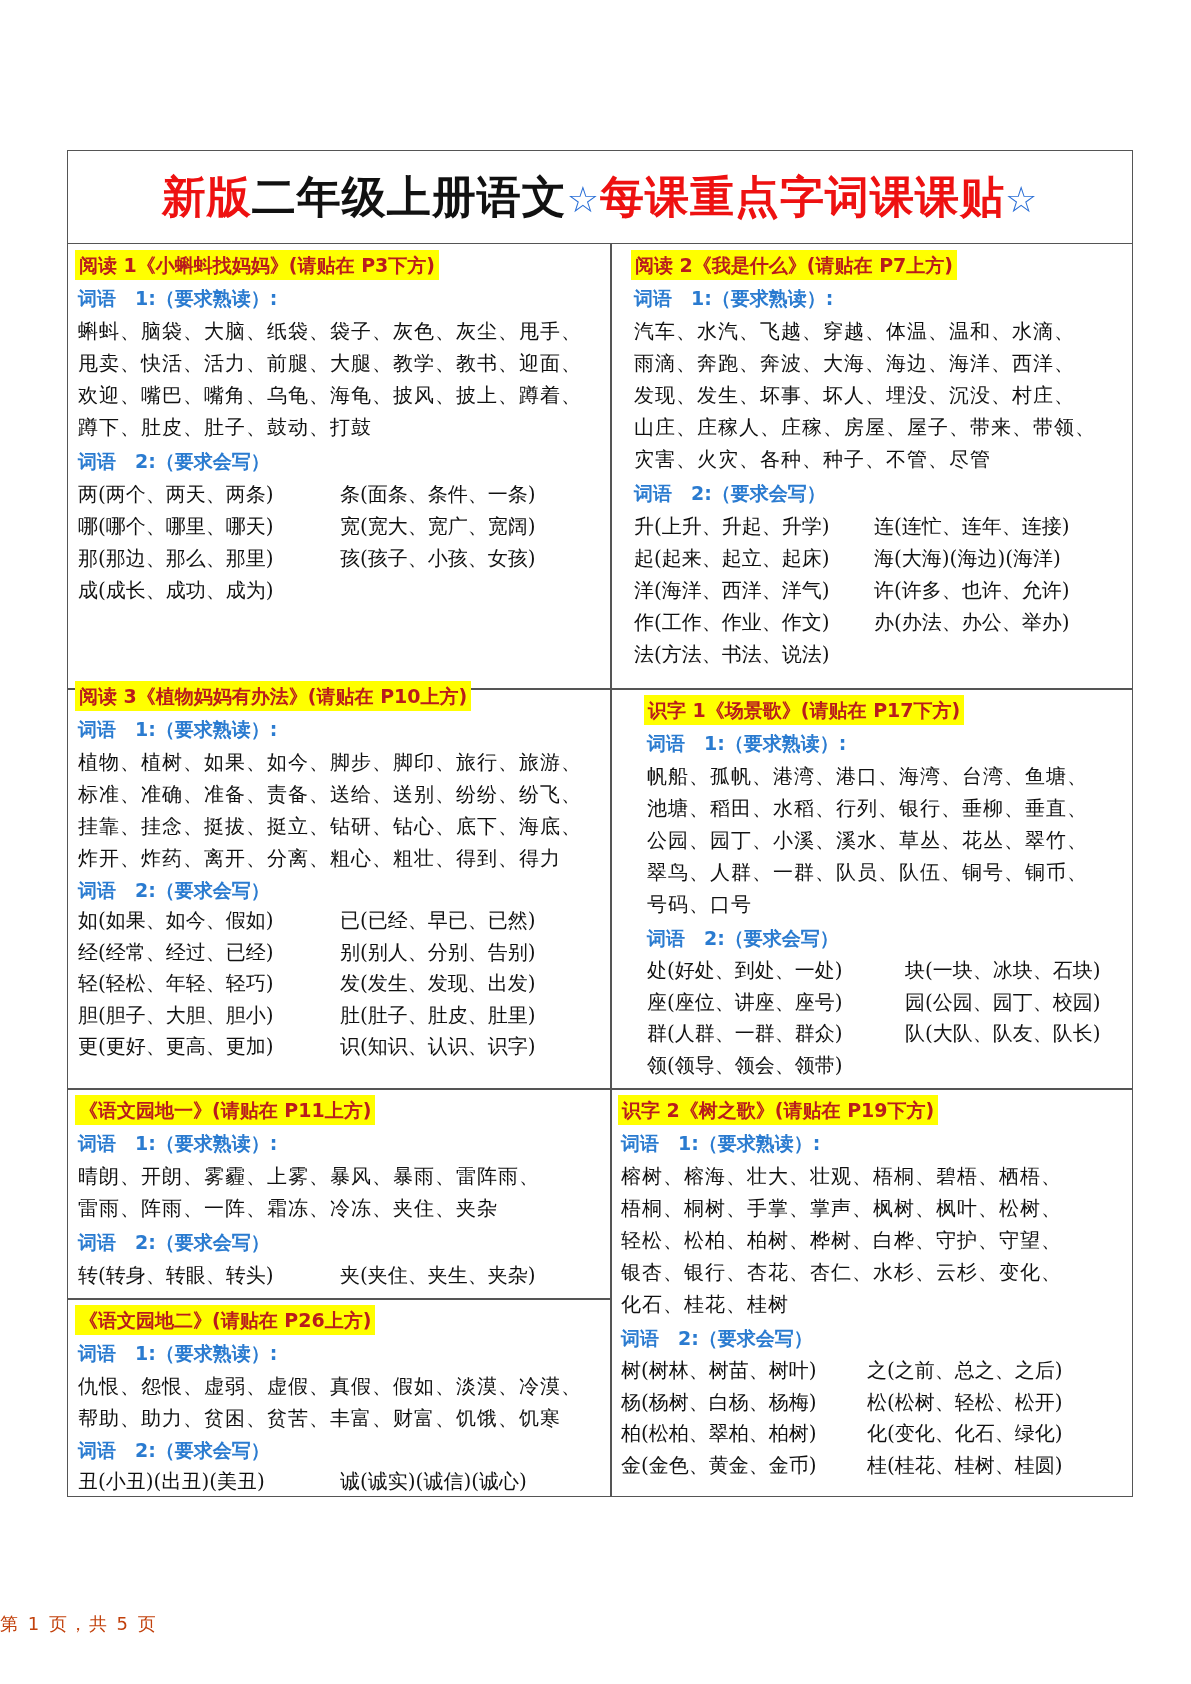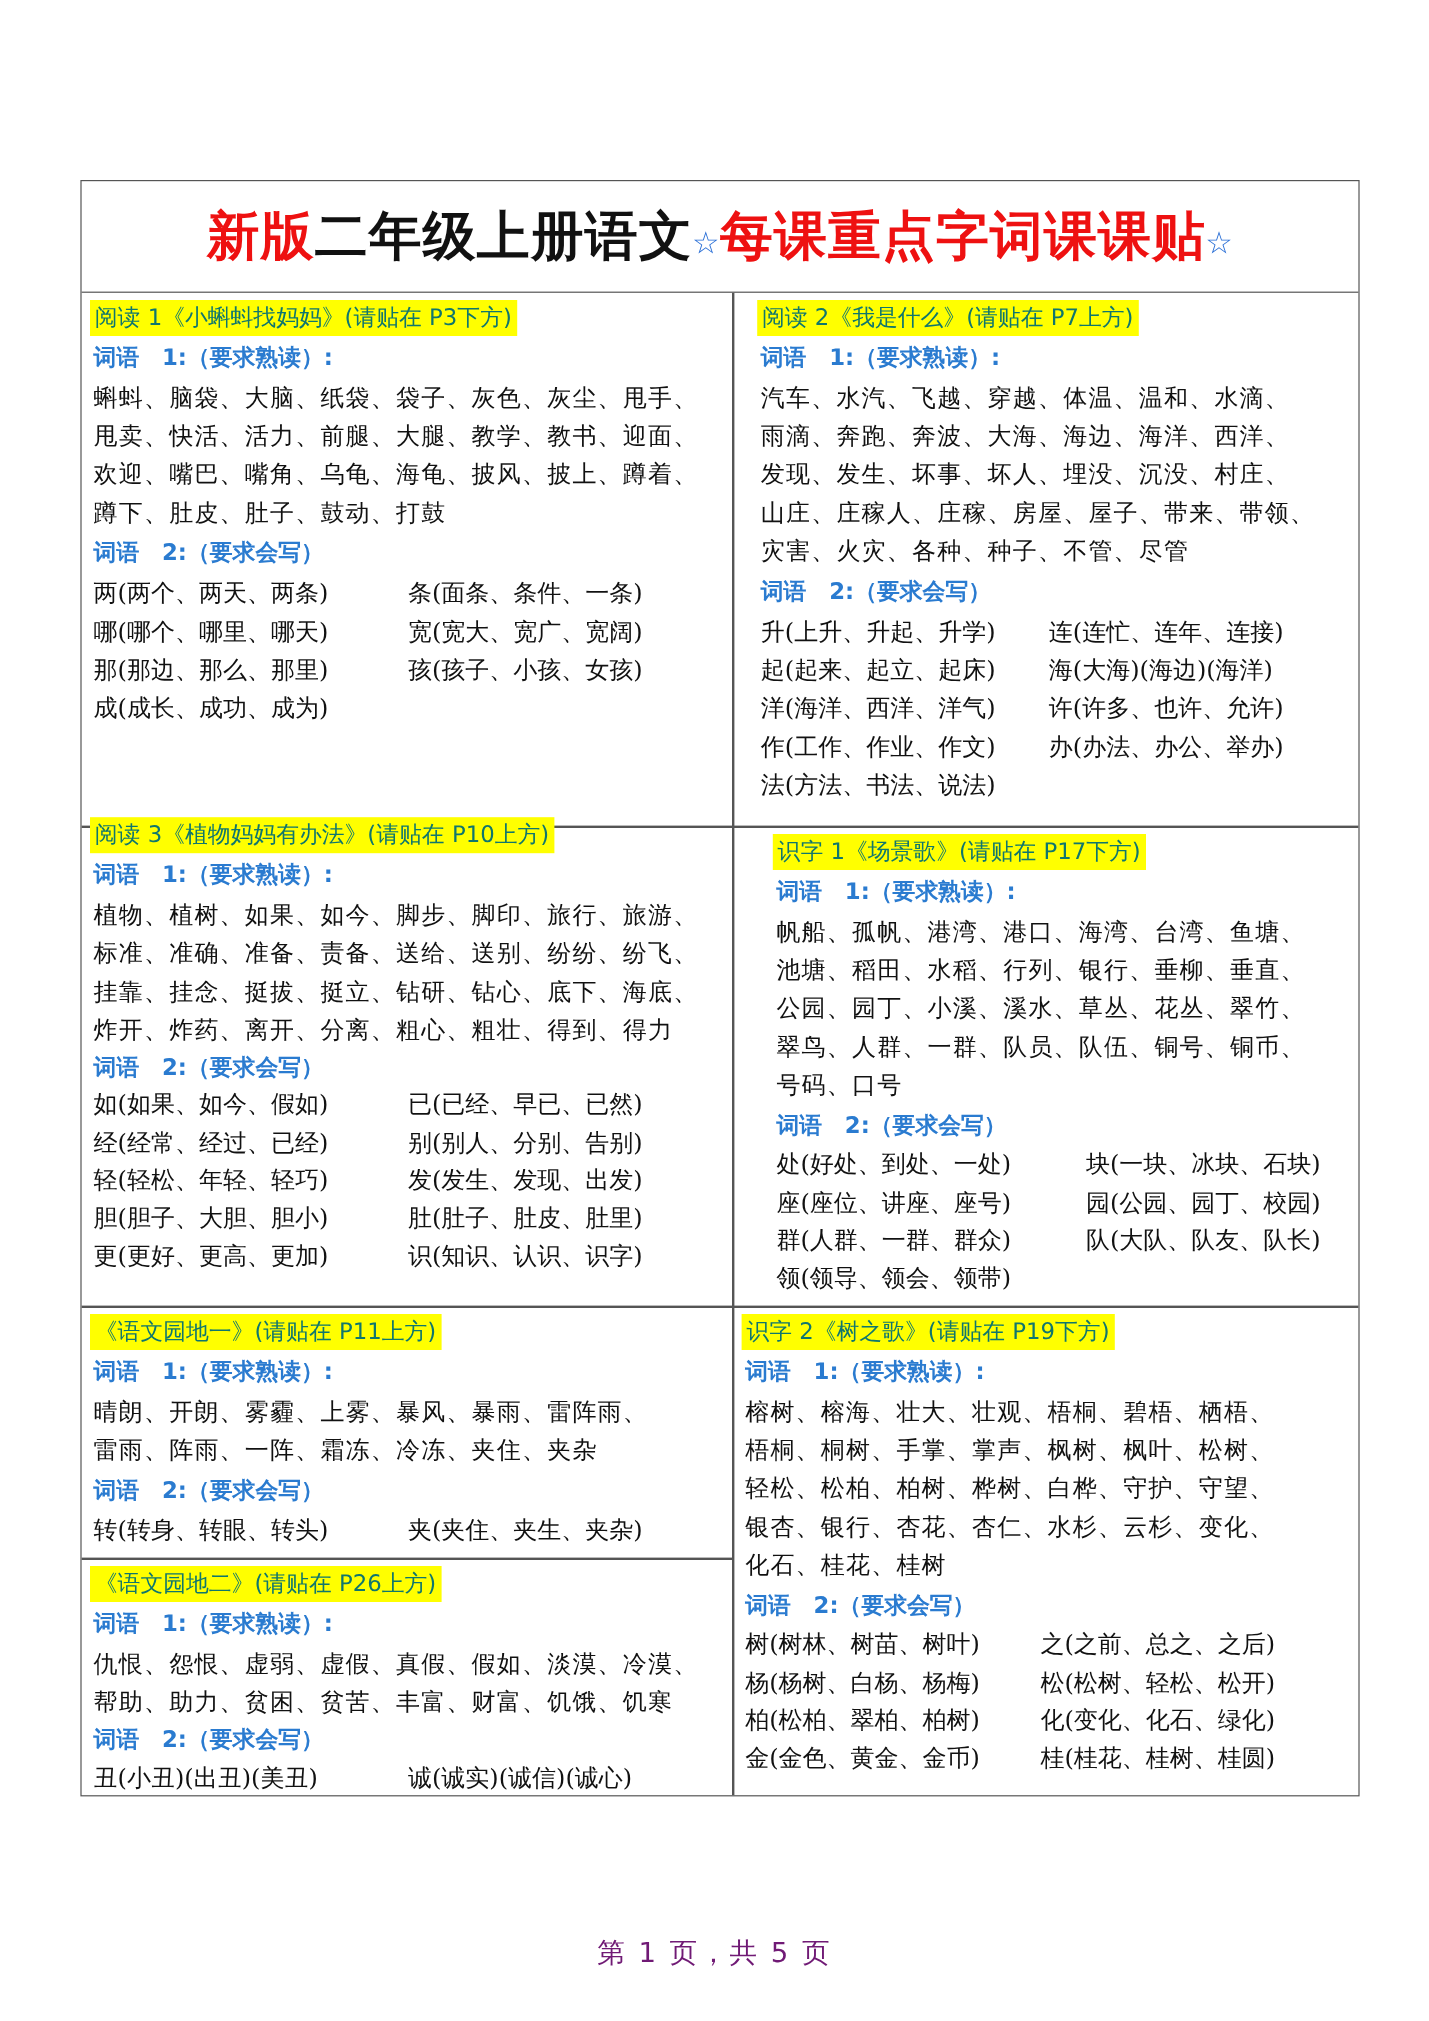--- a/index.html
+++ b/index.html
@@ -1,32 +1,32 @@
 <!DOCTYPE html>
 <html><head>
 <meta charset="utf-8">
 <style>
   html, body { margin:0; padding:0; background:#ffffff; }
   body { width:1191px; height:1684px; position:relative; font-family:"DejaVu Sans", sans-serif; color:#111; }
   .sheet { position:absolute; left:67px; top:150px; width:1066px; height:1347px; border:1.5px solid #555; box-sizing:border-box; }
   .title-row { position:absolute; left:0; top:0; width:100%; height:93px; border-bottom:1.5px solid #555; box-sizing:border-box; display:flex; align-items:center; justify-content:center; }
-  .title { font-family:Liberation Mono, monospace; font-weight:bold; font-size:44px; letter-spacing:1px; white-space:nowrap; }
+  .title { font-family:Liberation Sans, sans-serif; font-weight:bold; font-size:44px; letter-spacing:1px; white-space:nowrap; }
   .t-red { color:#ee1111; }
   .t-black { color:#111; }
   .t-star { color:#2a6fd6; font-weight:normal; font-size:36px; }
   .vline { position:absolute; top:93px; left:542px; width:1.5px; height:1252px; background:#555; }
   .hline { position:absolute; height:1.5px; background:#555; }
   .cell { position:absolute; box-sizing:border-box; padding:6px 10px 0 10px; }
-  .cell-title { display:inline-block; background:#ffff00; color:#0f766e; font-weight:normal; font-size:19px; line-height:30px; padding:0 4px; margin-left:-3px; white-space:nowrap; }
+  .cell-title { display:inline-block; background:#ffff00; color:#b91c1c; font-weight:bold; font-size:19px; line-height:30px; padding:0 4px; margin-left:-3px; white-space:nowrap; }
   .sub { color:#2a7bd0; font-weight:bold; font-size:19px; line-height:34px; margin-top:1px; }
   .words { font-family:"DejaVu Serif", serif; font-size:20px; line-height:32px; letter-spacing:1px; }
   .grid2 { display:grid; grid-template-columns:262px auto; font-family:"DejaVu Serif", serif; font-size:20px; line-height:32px; }
   .grid2.narrow { line-height:31.5px; }
   .grid2 span { white-space:nowrap; }
-  .footer { position:absolute; left:0; width:100%; top:1612px; text-align:center; font-size:23px; color:#701a75; letter-spacing:2px; }
+  .footer { position:absolute; left:0; width:100%; top:1612px; text-align:left; font-size:18px; color:#c2410c; letter-spacing:2px; }
 </style>
 </head>
 <body>
 
 <div class="sheet">
   <div class="title-row">
     <div class="title">
       <span class="t-red">新版</span><span class="t-black">二年级上册语文</span><span class="t-star">☆</span><span class="t-red">每课重点字词课课贴</span><span class="t-star">☆</span>
     </div>
   </div>

